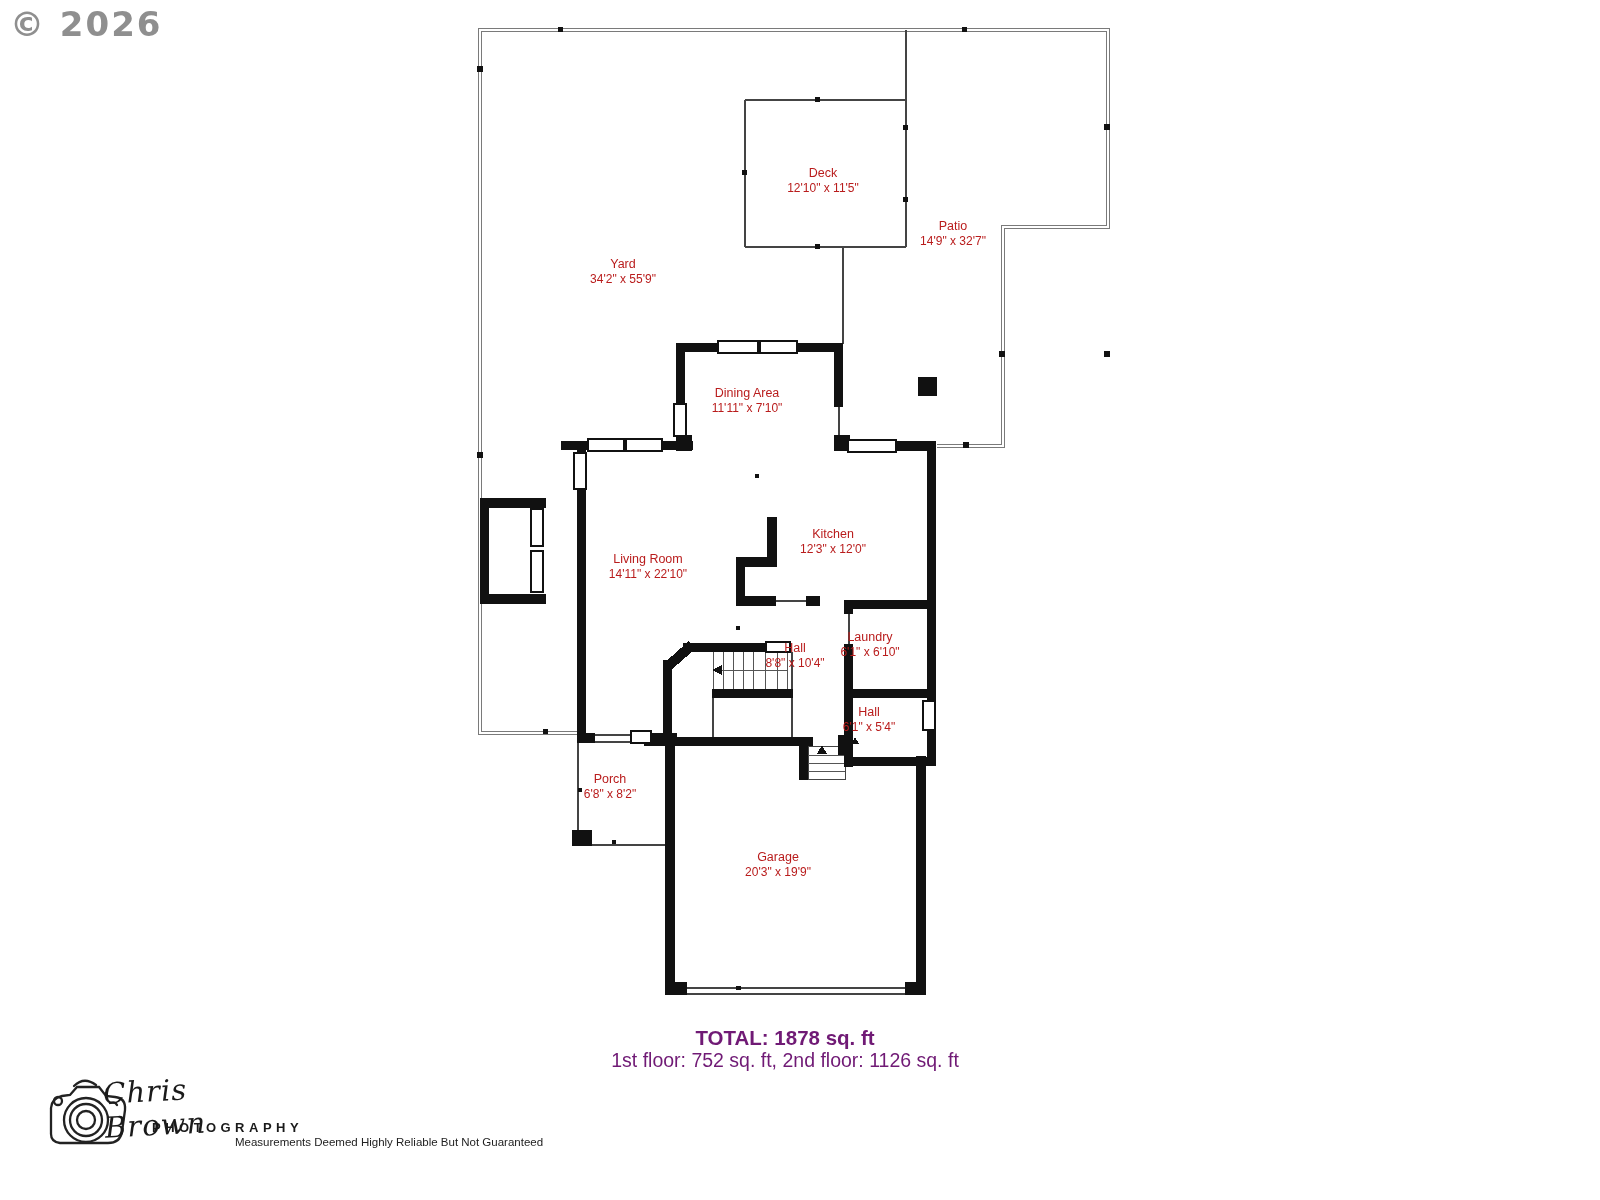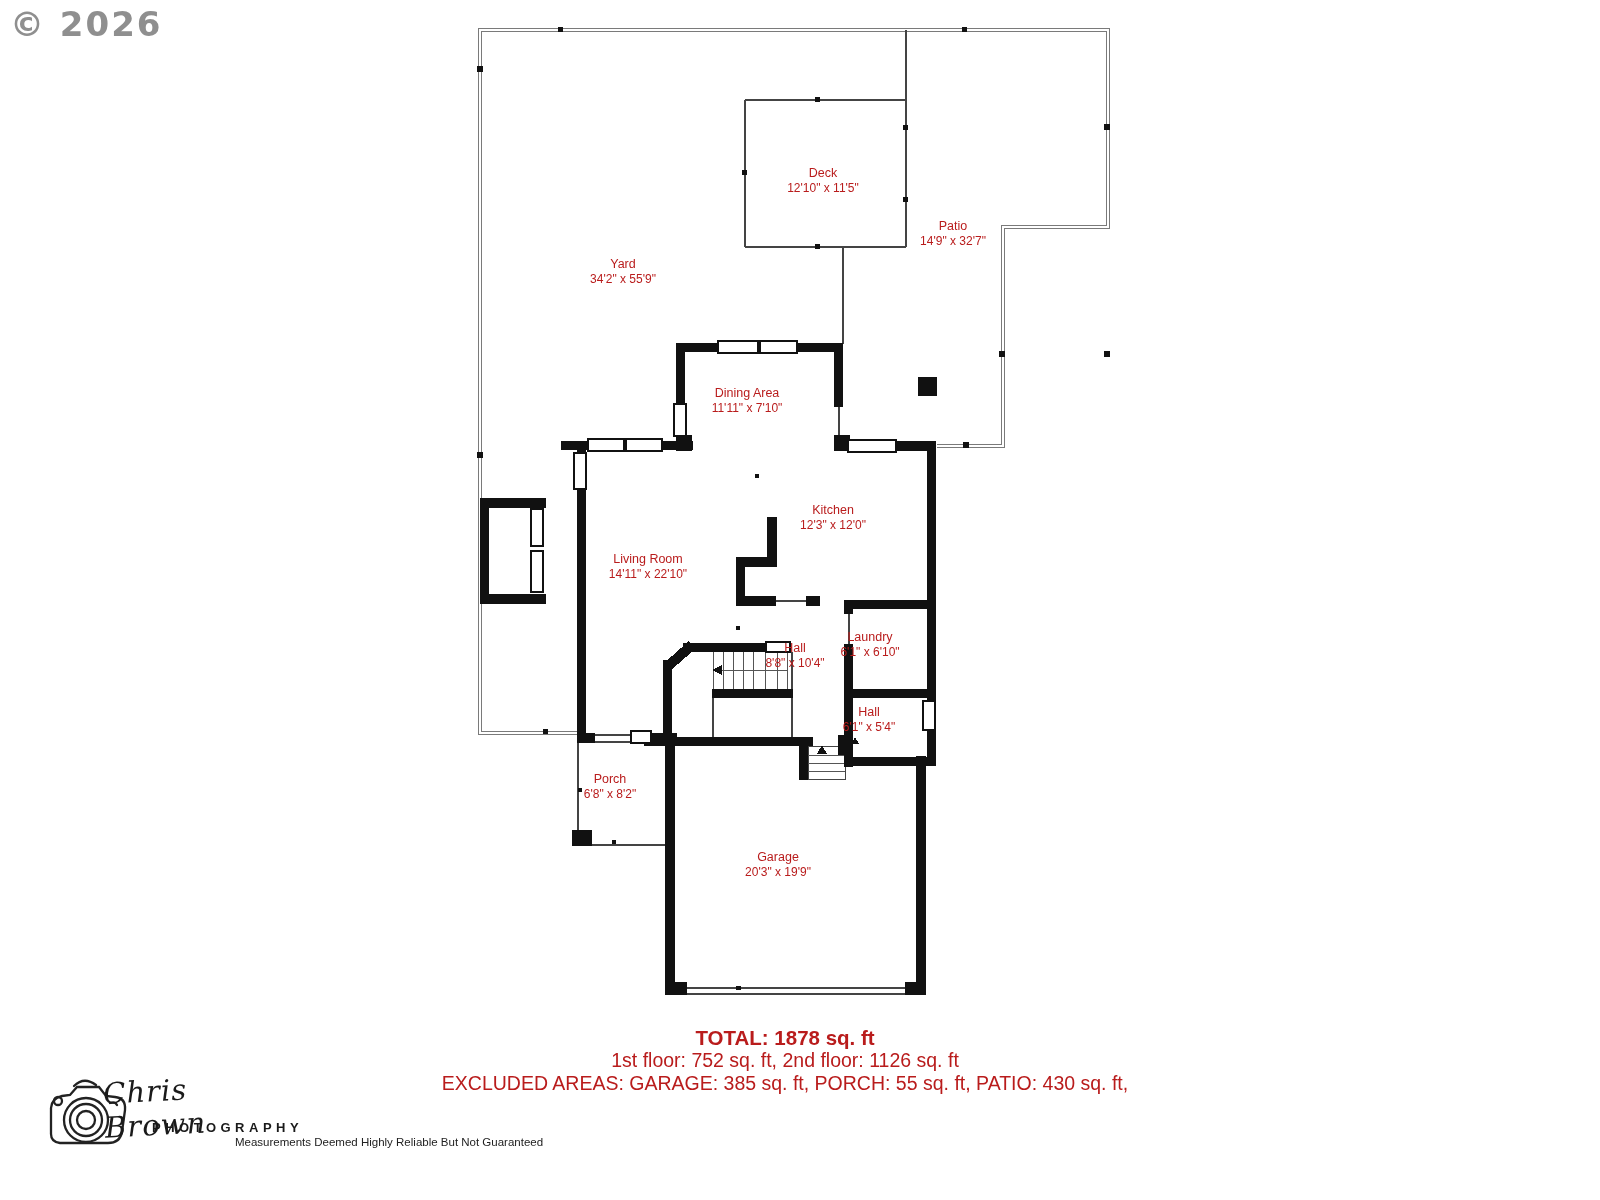--- a/index.html
+++ b/index.html
@@ -4,21 +4,21 @@
 <style>
   html,body{margin:0;padding:0;background:#ffffff;}
   #stage{position:relative;width:1356px;height:1200px;background:#ffffff;overflow:hidden;
          font-family:"Liberation Sans","DejaVu Sans",sans-serif;}
   #plan-svg{position:absolute;left:0;top:0;}
   .rlabel{position:absolute;transform:translateX(-50%);text-align:center;color:#b91c1c;white-space:nowrap;}
   .rlabel .rname{font-size:12.5px;line-height:14.5px;}
   .rlabel .rdims{font-size:12px;line-height:14px;}
   #copyright{position:absolute;left:10px;top:4px;font-size:34px;font-weight:bold;
              color:#8f8f8f;letter-spacing:2px;font-family:"DejaVu Sans",sans-serif;}
-  #summary{position:absolute;left:235px;top:1026px;width:1100px;text-align:center;color:#b91c1c;}
+  #summary{position:absolute;left:235px;top:1026px;width:1100px;text-align:center;color:#701a75;}
   #summary .total{font-size:20.5px;font-weight:bold;line-height:23px;}
   #summary .sline{font-size:19.5px;line-height:22.5px;}
   #disclaimer{position:absolute;left:235px;top:1136px;width:1100px;text-align:left;
               font-size:11.5px;color:#222;}
   #logo{position:absolute;left:46px;top:1058px;width:240px;height:100px;}
   #logo-name{position:absolute;left:58px;top:14px;font-family:"DejaVu Serif","Liberation Serif",serif;
              font-style:italic;font-size:29px;color:#1a1a1a;transform:rotate(-3deg);letter-spacing:1px;}
   #logo-sub{position:absolute;left:106px;top:62px;font-size:13px;font-weight:bold;color:#1a1a1a;
             letter-spacing:4.5px;}
   #camera-icon{position:absolute;left:0;top:12px;}
@@ -156,21 +156,21 @@
     <div class="rdims">12'10" x 11'5"</div>
   </div>
   <div class="rlabel" style="left:953px;top:219px">
     <div class="rname">Patio</div>
     <div class="rdims">14'9" x 32'7"</div>
   </div>
   <div class="rlabel" style="left:747px;top:386px">
     <div class="rname">Dining Area</div>
     <div class="rdims">11'11" x 7'10"</div>
   </div>
-  <div class="rlabel" style="left:833px;top:503px">
+  <div class="rlabel" style="left:833px;top:527px">
     <div class="rname">Kitchen</div>
     <div class="rdims">12'3" x 12'0"</div>
   </div>
   <div class="rlabel" style="left:648px;top:552px">
     <div class="rname">Living Room</div>
     <div class="rdims">14'11" x 22'10"</div>
   </div>
   <div class="rlabel" style="left:795px;top:641px">
     <div class="rname">Hall</div>
     <div class="rdims">8'8" x 10'4"</div>
@@ -188,21 +188,20 @@
     <div class="rdims">6'8" x 8'2"</div>
   </div>
   <div class="rlabel" style="left:778px;top:850px">
     <div class="rname">Garage</div>
     <div class="rdims">20'3" x 19'9"</div>
   </div>
 
   <div id="summary">
     <div class="total">TOTAL: 1878 sq. ft</div>
     <div class="sline">1st floor: 752 sq. ft, 2nd floor: 1126 sq. ft</div>
-    <div class="sline">EXCLUDED AREAS: GARAGE: 385 sq. ft, PORCH: 55 sq. ft, PATIO: 430 sq. ft,</div>
   </div>
   <div id="disclaimer">Measurements Deemed Highly Reliable But Not Guaranteed</div>
 
   <div id="logo">
     <svg id="camera-icon" width="100" height="84" viewBox="0 0 100 84">
       <g fill="none" stroke="#222222" stroke-width="2.3" stroke-linecap="round">
         <path d="M16 26 Q6 28 5 38 L5 64 Q5 72 14 73 L62 73 Q74 73 76 62 L79 40 Q80 28 69 27 L60 26 L53 17 L31 17 L24 25 Z"></path>
         <path d="M28 16 Q38 6 50 15"></path>
         <circle cx="40" cy="50" r="22"></circle>
         <circle cx="40" cy="50" r="16"></circle>

